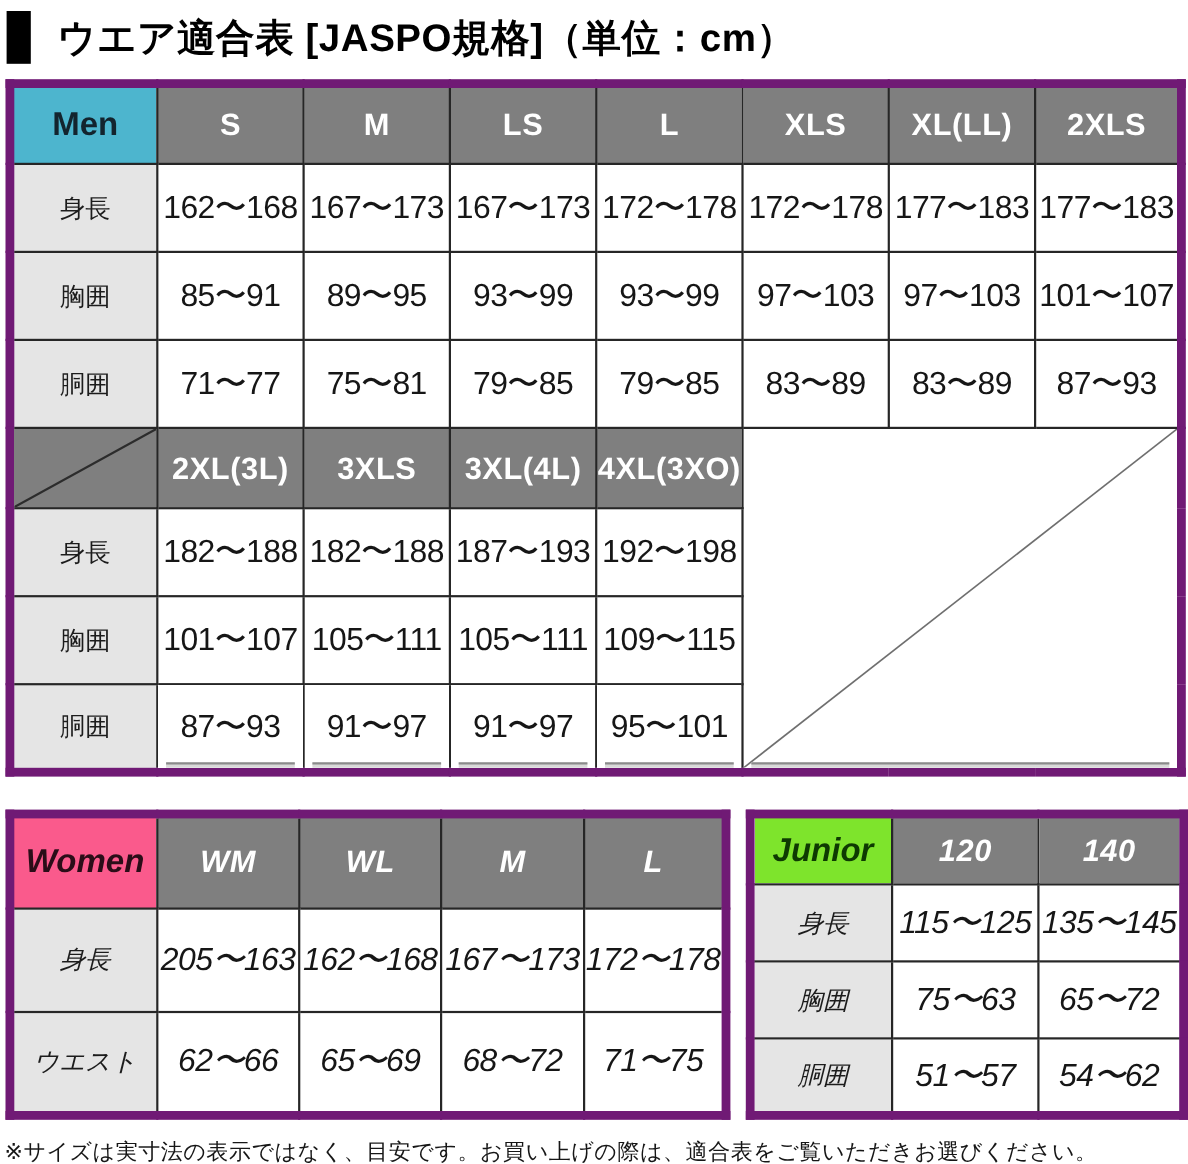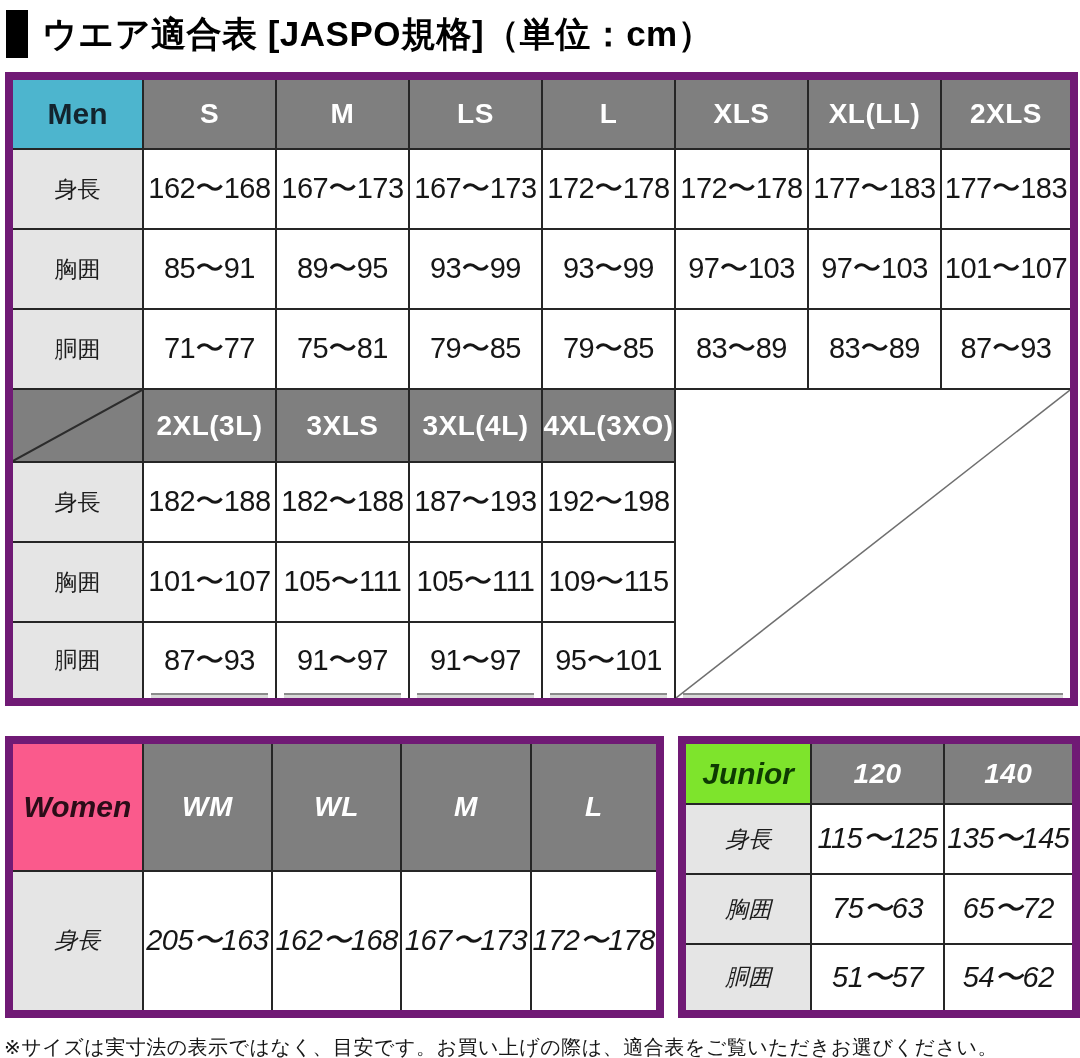--- a/index.html
+++ b/index.html
@@ -2,21 +2,21 @@
 <html><head>
 <meta charset="utf-8">
 <style>
   html,body{margin:0;padding:0;}
   body{
     width:1080px;height:1058px;background:#ffffff;overflow:hidden;
     font-family:"Liberation Sans","DejaVu Sans",sans-serif;
     -webkit-font-smoothing:antialiased;
   }
   
-  .title-row{display:flex;align-items:center;gap:14px;padding:6px 0 0 6px;height:56px;text-align:right;}
+  .title-row{display:flex;align-items:center;gap:24px;padding:6px 0 0 6px;height:56px;text-align:right;}
   .title-bar{width:22px;height:48px;background:#000;flex:0 0 auto;}
   .page-title{font-size:35px;font-weight:800;color:#000;margin:0;letter-spacing:.5px;white-space:nowrap;}
 
   
   table.tbl{border-collapse:collapse;table-layout:fixed;border:8px solid #701a75;}
   .tbl th,.tbl td{border:2px solid #262626;text-align:center;vertical-align:middle;padding:0;overflow:hidden;}
   .size-h{background:#7f7f7f;color:#fff;font-size:28px;font-weight:700;letter-spacing:.5px;}
   .row-label{background:#e5e5e5;color:#1c1c1c;font-size:23px;font-weight:400;}
   .val{background:#fff;color:#161616;font-size:29px;letter-spacing:-.5px;}
   .corner{font-size:30px;font-weight:800;}
@@ -171,20 +171,27 @@
       <th class="size-h">M</th>
       <th class="size-h">L</th>
     </tr>
     <tr class="bd">
       <td class="row-label">身長</td>
       <td class="val">205〜163</td>
       <td class="val">162〜168</td>
       <td class="val">167〜173</td>
       <td class="val">172〜178</td>
     </tr>
+    <tr class="bd">
+      <td class="row-label">ウエスト</td>
+      <td class="val">62〜66</td>
+      <td class="val">65〜69</td>
+      <td class="val">68〜72</td>
+      <td class="val">71〜75</td>
+    </tr>
   </tbody>
     </table>
 
   <table class="tbl junior-table">
     <colgroup>
         <col class="c-jlabel">
         <col class="c-junior">
         <col class="c-junior">
       </colgroup>
     <tbody>

